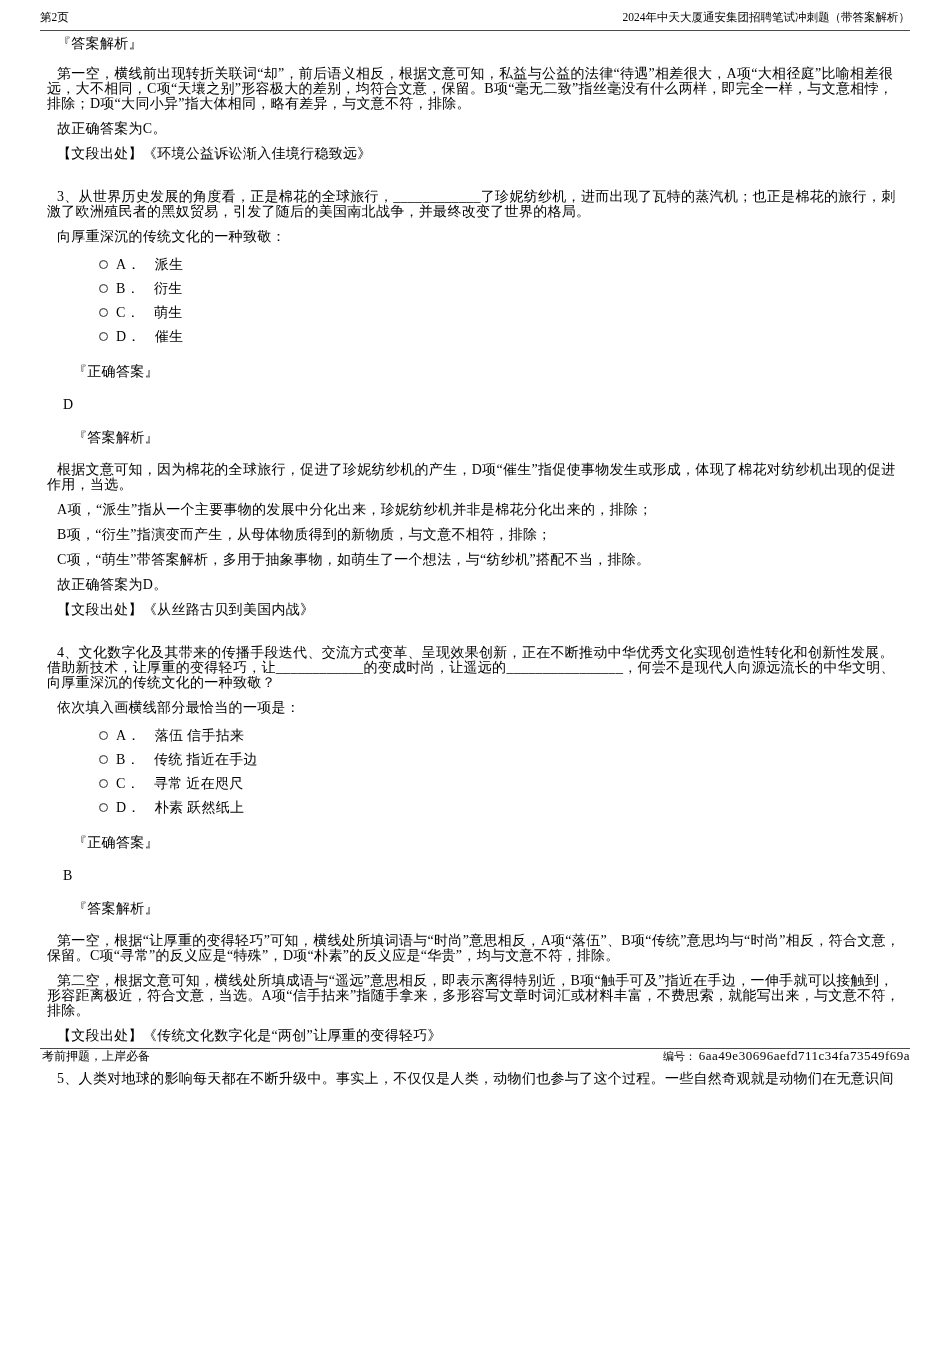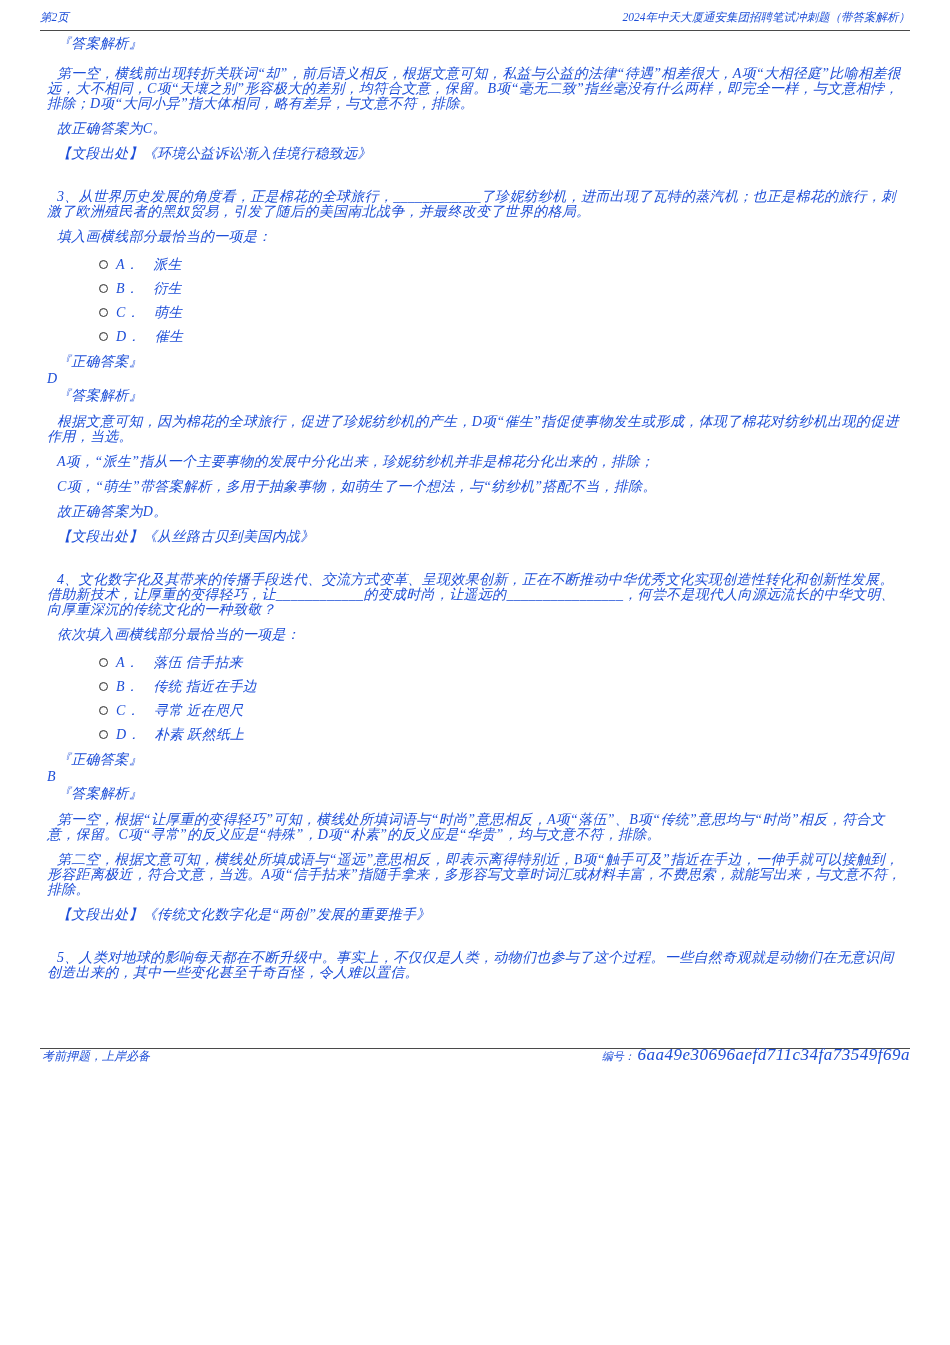--- a/index.html
+++ b/index.html
@@ -2,44 +2,43 @@
 <html><head>
 <meta charset="utf-8">
 <style>
   * { box-sizing: border-box; }
   html, body { margin: 0; padding: 0; background: #ffffff; }
   .page {
     position: relative;
     width: 950px;
     height: 1085px;
     background: #ffffff;
-    color: #1d4ed8;
+    color: #000000;
     font-family: "Liberation Serif", "DejaVu Serif", serif;
     overflow: hidden;
-    font-style: italic;
   }
   .header {
     position: absolute;
     top: 10px; left: 40px; right: 40px;
     display: flex; justify-content: space-between; align-items: baseline;
     font-size: 11.5px;
   }
   .rule { border-top: 1px solid #4a4a4a; height: 0; }
   .rule-top { position: absolute; top: 30px; left: 40px; right: 40px; }
   .rule-bottom { position: absolute; bottom: 36px; left: 40px; right: 40px; }
   .content {
     position: absolute;
     top: 33px; left: 47px; right: 45px;
     font-size: 14px;
     letter-spacing: 0.3px;
   }
   .content > :first-child { margin-top: 0; }
   .para { margin: 10px 0; line-height: 15px; text-indent: 10px; }
   .label-line { margin: 10px 0 12px; line-height: 21px; text-indent: 10px; }
-  .tight { margin: 0; line-height: 17px; }
+  .tight { margin: 16px; line-height: 17px; }
   .tight.ind { text-indent: 10px; }
   .question { margin-top: 28px; }
   .options { margin: 4px 0 6px; }
   .option {
     display: flex; align-items: center;
     margin: 3px 0; padding-left: 52px;
     line-height: 21px;
   }
   .radio {
     width: 9px; height: 9px;
@@ -51,21 +50,21 @@
     box-shadow: inset 0.5px 0.5px 0 rgba(0,0,0,0.25);
   }
   .okey { margin-right: 14px; }
   .footer {
     position: absolute;
     bottom: 20px; left: 42px; right: 40px;
     display: flex; justify-content: space-between; align-items: baseline;
   }
   .footer-left { font-size: 12px; }
   .footer-right { font-size: 11px; }
-  .num-code { font-size: 17px; letter-spacing: 0.5px; }
+  .num-code { font-size: 13px; letter-spacing: 0.5px; }
 </style>
 </head>
 <body>
 
 <div class="page">
 
   <div class="header">
     <span>第2页</span>
     <span>2024年中天大厦通安集团招聘笔试冲刺题（带答案解析）</span>
   </div>
@@ -73,21 +72,21 @@
 
   <div class="content">
 
     <div class="label-line">『答案解析』</div>
     <p class="para">第一空，横线前出现转折关联词“却”，前后语义相反，根据文意可知，私益与公益的法律“待遇”相差很大，A项“大相径庭”比喻相差很远，大不相同，C项“天壤之别”形容极大的差别，均符合文意，保留。B项“毫无二致”指丝毫没有什么两样，即完全一样，与文意相悖，排除；D项“大同小异”指大体相同，略有差异，与文意不符，排除。</p>
     <p class="para">故正确答案为C。</p>
     <p class="para">【文段出处】《环境公益诉讼渐入佳境行稳致远》</p>
 
     <section class="question">
       <p class="para">3、从世界历史发展的角度看，正是棉花的全球旅行，____________了珍妮纺纱机，进而出现了瓦特的蒸汽机；也正是棉花的旅行，刺激了欧洲殖民者的黑奴贸易，引发了随后的美国南北战争，并最终改变了世界的格局。</p>
-      <p class="para">填入画横线部分最恰当的一项是：</p>
+      <p class="para">向厚重深沉的传统文化的一种致敬：</p>
       <div class="options">
         <div class="option">
           <span class="radio"></span>
           <span class="okey">A．</span>
           <span class="otext">派生</span>
         </div>
         <div class="option">
           <span class="radio"></span>
           <span class="okey">B．</span>
           <span class="otext">衍生</span>
@@ -101,20 +100,21 @@
           <span class="radio"></span>
           <span class="okey">D．</span>
           <span class="otext">催生</span>
         </div>
       </div>
       <div class="tight ind">『正确答案』</div>
       <div class="tight">D</div>
       <div class="tight ind">『答案解析』</div>
       <p class="para">根据文意可知，因为棉花的全球旅行，促进了珍妮纺纱机的产生，D项“催生”指促使事物发生或形成，体现了棉花对纺纱机出现的促进作用，当选。</p>
       <p class="para">A项，“派生”指从一个主要事物的发展中分化出来，珍妮纺纱机并非是棉花分化出来的，排除；</p>
+      <p class="para">B项，“衍生”指演变而产生，从母体物质得到的新物质，与文意不相符，排除；</p>
       <p class="para">C项，“萌生”带答案解析，多用于抽象事物，如萌生了一个想法，与“纺纱机”搭配不当，排除。</p>
       <p class="para">故正确答案为D。</p>
       <p class="para">【文段出处】《从丝路古贝到美国内战》</p>
     </section>
 
     <section class="question">
       <p class="para">4、文化数字化及其带来的传播手段迭代、交流方式变革、呈现效果创新，正在不断推动中华优秀文化实现创造性转化和创新性发展。借助新技术，让厚重的变得轻巧，让____________的变成时尚，让遥远的________________，何尝不是现代人向源远流长的中华文明、向厚重深沉的传统文化的一种致敬？</p>
       <p class="para">依次填入画横线部分最恰当的一项是：</p>
       <div class="options">
         <div class="option">
@@ -136,21 +136,21 @@
           <span class="radio"></span>
           <span class="okey">D．</span>
           <span class="otext">朴素 跃然纸上</span>
         </div>
       </div>
       <div class="tight ind">『正确答案』</div>
       <div class="tight">B</div>
       <div class="tight ind">『答案解析』</div>
       <p class="para">第一空，根据“让厚重的变得轻巧”可知，横线处所填词语与“时尚”意思相反，A项“落伍”、B项“传统”意思均与“时尚”相反，符合文意，保留。C项“寻常”的反义应是“特殊”，D项“朴素”的反义应是“华贵”，均与文意不符，排除。</p>
       <p class="para">第二空，根据文意可知，横线处所填成语与“遥远”意思相反，即表示离得特别近，B项“触手可及”指近在手边，一伸手就可以接触到，形容距离极近，符合文意，当选。A项“信手拈来”指随手拿来，多形容写文章时词汇或材料丰富，不费思索，就能写出来，与文意不符，排除。</p>
-      <p class="para">【文段出处】《传统文化数字化是“两创”发展的重要推手》</p>
+      <p class="para">【文段出处】《传统文化数字化是“两创”让厚重的变得轻巧》</p>
     </section>
 
     <section class="question">
       <p class="para">5、人类对地球的影响每天都在不断升级中。事实上，不仅仅是人类，动物们也参与了这个过程。一些自然奇观就是动物们在无意识间创造出来的，其中一些变化甚至千奇百怪，令人难以置信。</p>
     </section>
 
   </div>
 
   <div class="rule rule-bottom"></div>
   <div class="footer">

